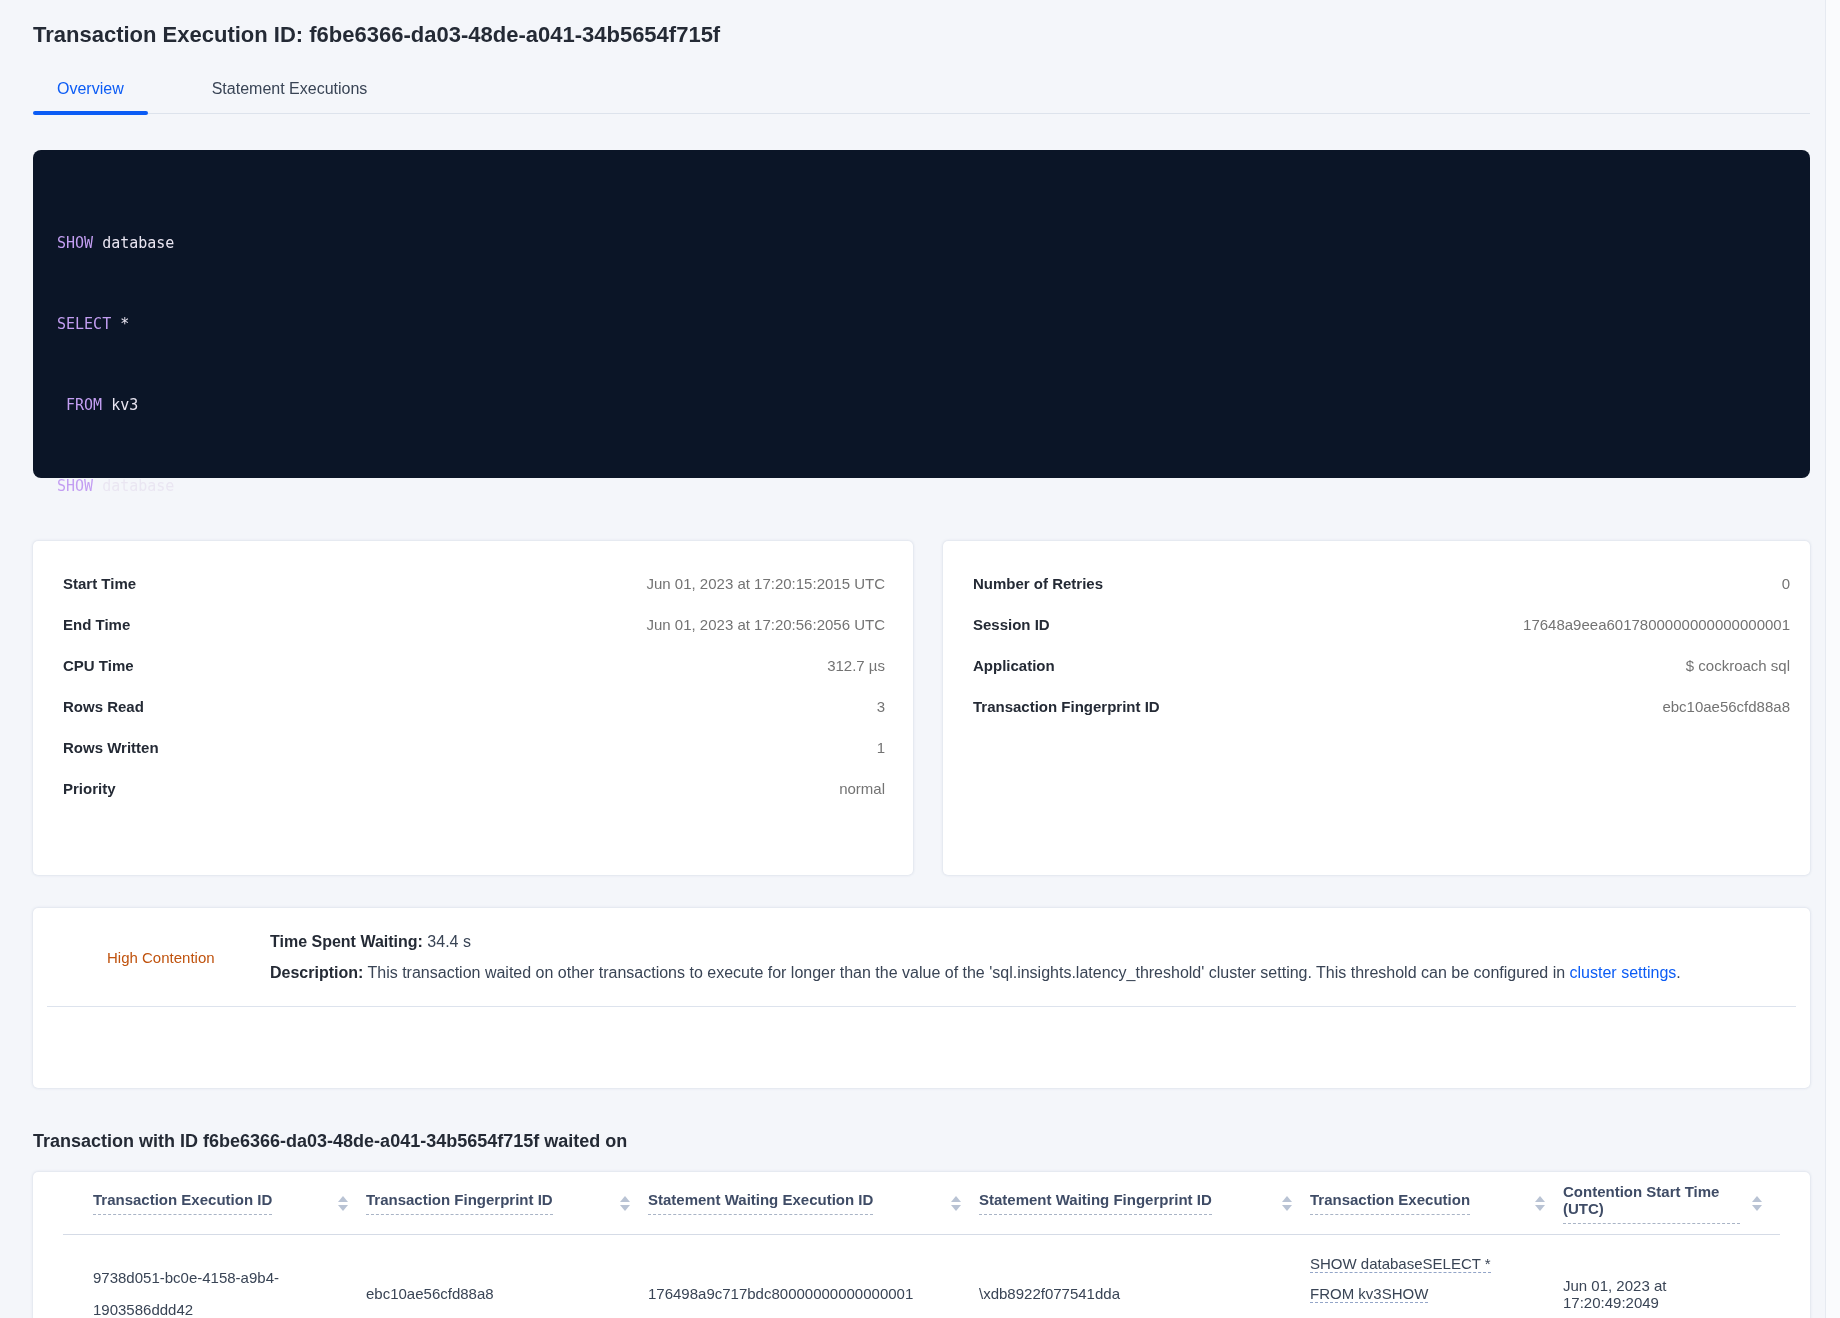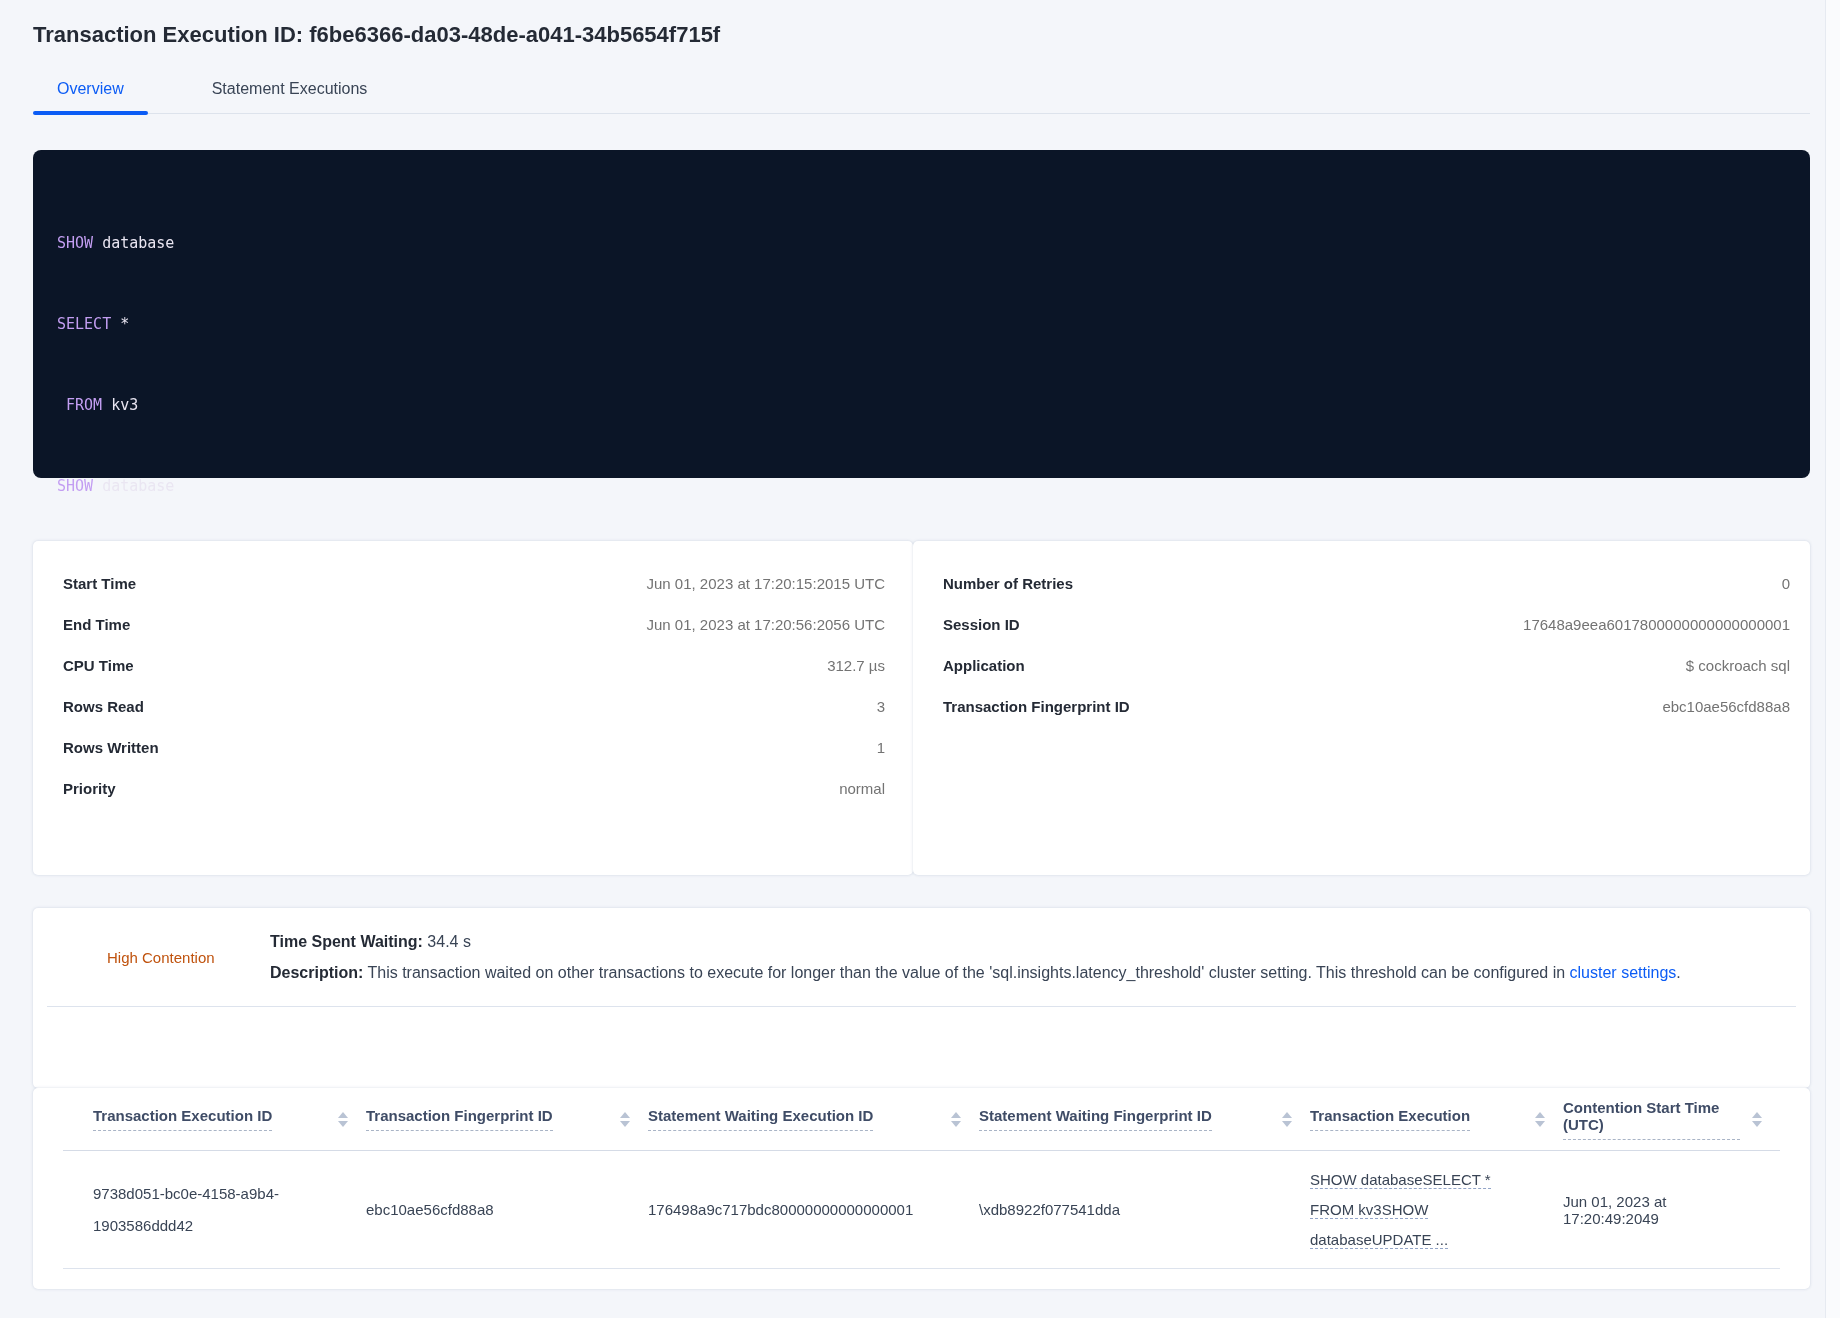--- a/index.html
+++ b/index.html
@@ -23,21 +23,21 @@
   
   .codeblock {
     background:#0b1527; border-radius:8px; height:328px; padding:26px 26px 24px 24px;
     font-family:"DejaVu Sans Mono","Liberation Mono",monospace; font-size:15px; line-height:27px;
     color:#eae6f2; white-space:pre; margin-bottom:63px;
   }
   .codeblock .kw { color:#c39ef2; }
 
   
   .card { background:#fff; border-radius:5px; box-shadow:0 0 3px rgba(67,90,135,.22); }
-  .cards { display:flex; margin-bottom:33px; }
+  .cards { display:flex; gap:30px; margin-bottom:33px; }
   .summary-card { height:334px; padding:22px 28px 22px 30px; }
   .summary-card.left  { width:880px; }
   .summary-card.right { flex:1; padding-right:20px; }
   .srow { display:flex; justify-content:space-between; align-items:center; height:41px; }
   .srow .lbl { font-size:15px; font-weight:700; color:#242a35; }
   .srow .val { font-size:15px; color:#737373; }
   a.link, .link { color:#0b5cf5; text-decoration:none; cursor:pointer; }
 
   
   .th-label { font-size:15px; font-weight:700; color:#3f4c66;
@@ -153,20 +153,21 @@
   <div class="card insights-card">
     <div class="i-row">
       <div class="c1">High Contention</div>
       <div class="c2">
         <div><span class="b">Time Spent Waiting:</span><span> 34.4 s</span></div>
         <div><span class="b">Description:</span><span> This transaction waited on other transactions to execute for longer than the value of the 'sql.insights.latency_threshold' cluster setting. This threshold can be configured in </span><a class="link">cluster settings</a><span>.</span></div>
       </div>
     </div>
   </div>
 
+  <h2 class="section-heading">Transaction with ID f6be6366-da03-48de-a041-34b5654f715f waited on</h2>
 
   <div class="card waited-table">
     <div class="w-head">
       <div class="wc wc1">
         <span class="th-label">Transaction Execution ID</span>
         <span class="sort">
             <i class="up"></i>
             <i class="down"></i>
           </span>
       </div>

